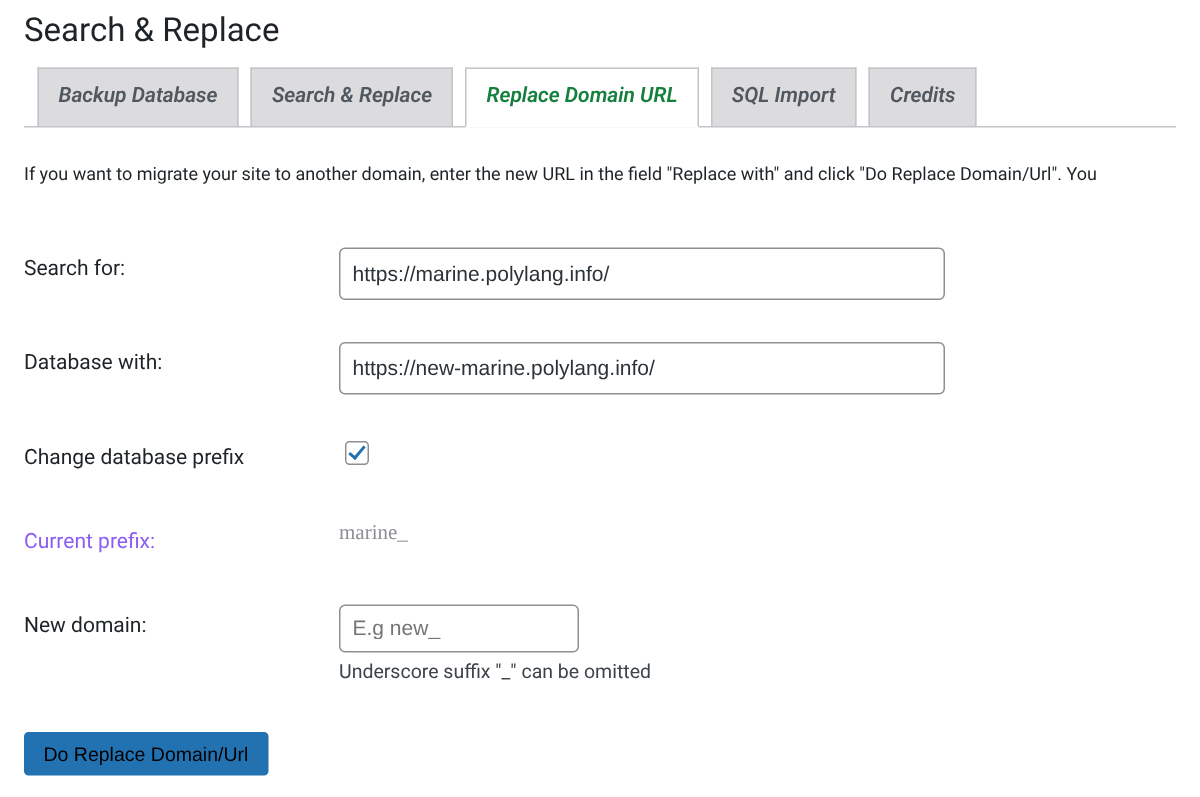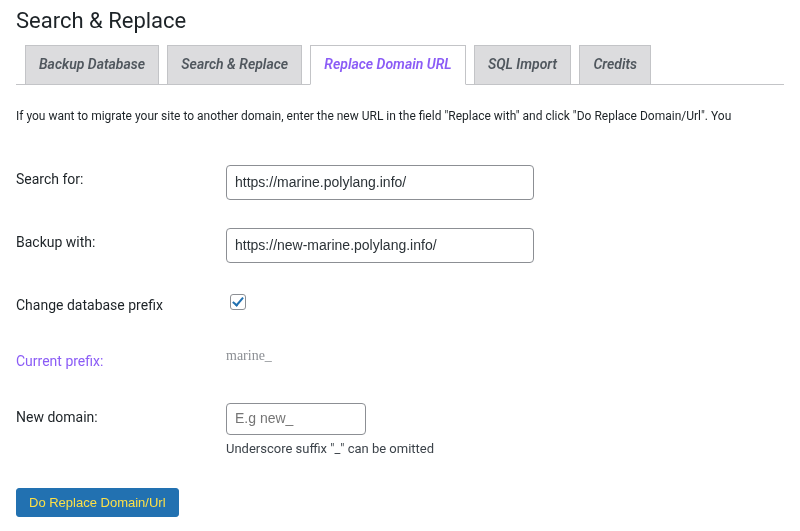--- a/index.html
+++ b/index.html
@@ -37,21 +37,21 @@
     padding: 7px 13px;
     margin-left: 5px;
     margin-bottom: -1px;
     cursor: pointer;
     text-decoration: none;
     font-style: italic;
   }
   .nav-tab-active {
     background: #fff;
     border-bottom: 1px solid #fff;
-    color: #8b5cf6;
+    color: #15803d;
   }
   .desc {
     font-size: 12px;
     color: #1d2327;
     white-space: nowrap;
     margin: 0 0 28px 0;
   }
   .form-table { border-collapse: collapse; width: 100%; }
   .form-table th {
     text-align: left;
@@ -62,31 +62,31 @@
     vertical-align: top;
     color: #1d2327;
   }
   .form-table th.disabled { color: #8b5cf6; }
   .form-table td {
     padding: 14px 10px 14px 0;
     vertical-align: top;
     font-size: 14px;
   }
   .regular-text {
-    width: 308px;
+    width: 404px;
     padding: 4px 8px;
     font-size: 14px;
     line-height: 1.8;
     border: 1px solid #8c8f94;
     border-radius: 4px;
     background: #fff;
     color: #2c3338;
   }
   .small-text {
-    width: 140px;
+    width: 160px;
     padding: 3px 8px;
     font-size: 14px;
     line-height: 1.7;
     border: 1px solid #8c8f94;
     border-radius: 4px;
   }
   .help {
     display: block;
     margin-top: 6px;
     color: #3c434a;
@@ -112,21 +112,21 @@
     width: 4px;
     height: 9px;
     border: solid #2271b1;
     border-width: 0 2px 2px 0;
     transform: rotate(40deg);
   }
   .button-primary {
     display: inline-block;
     background: #2271b1;
     border: 1px solid #2271b1;
-    color: #fde047;
+    color: #000000;
     font-size: 13px;
     padding: 6px 12px;
     border-radius: 3px;
     cursor: pointer;
     margin-top: 18px;
   }
 </style>
 </head>
 <body>
 
@@ -145,21 +145,21 @@
 
   <table class="form-table">
     <tbody>
         <tr>
       <th>Search for:</th>
       <td>
         <input type="text" class="regular-text" value="https://marine.polylang.info/" style="">
       </td>
     </tr>
     <tr>
-      <th>Backup with:</th>
+      <th>Database with:</th>
       <td>
         <input type="text" class="regular-text" value="https://new-marine.polylang.info/" style="">
       </td>
     </tr>
     <tr>
       <th>Change database prefix</th>
       <td>
         <input type="checkbox" checked="" style="">
       </td>
     </tr>

